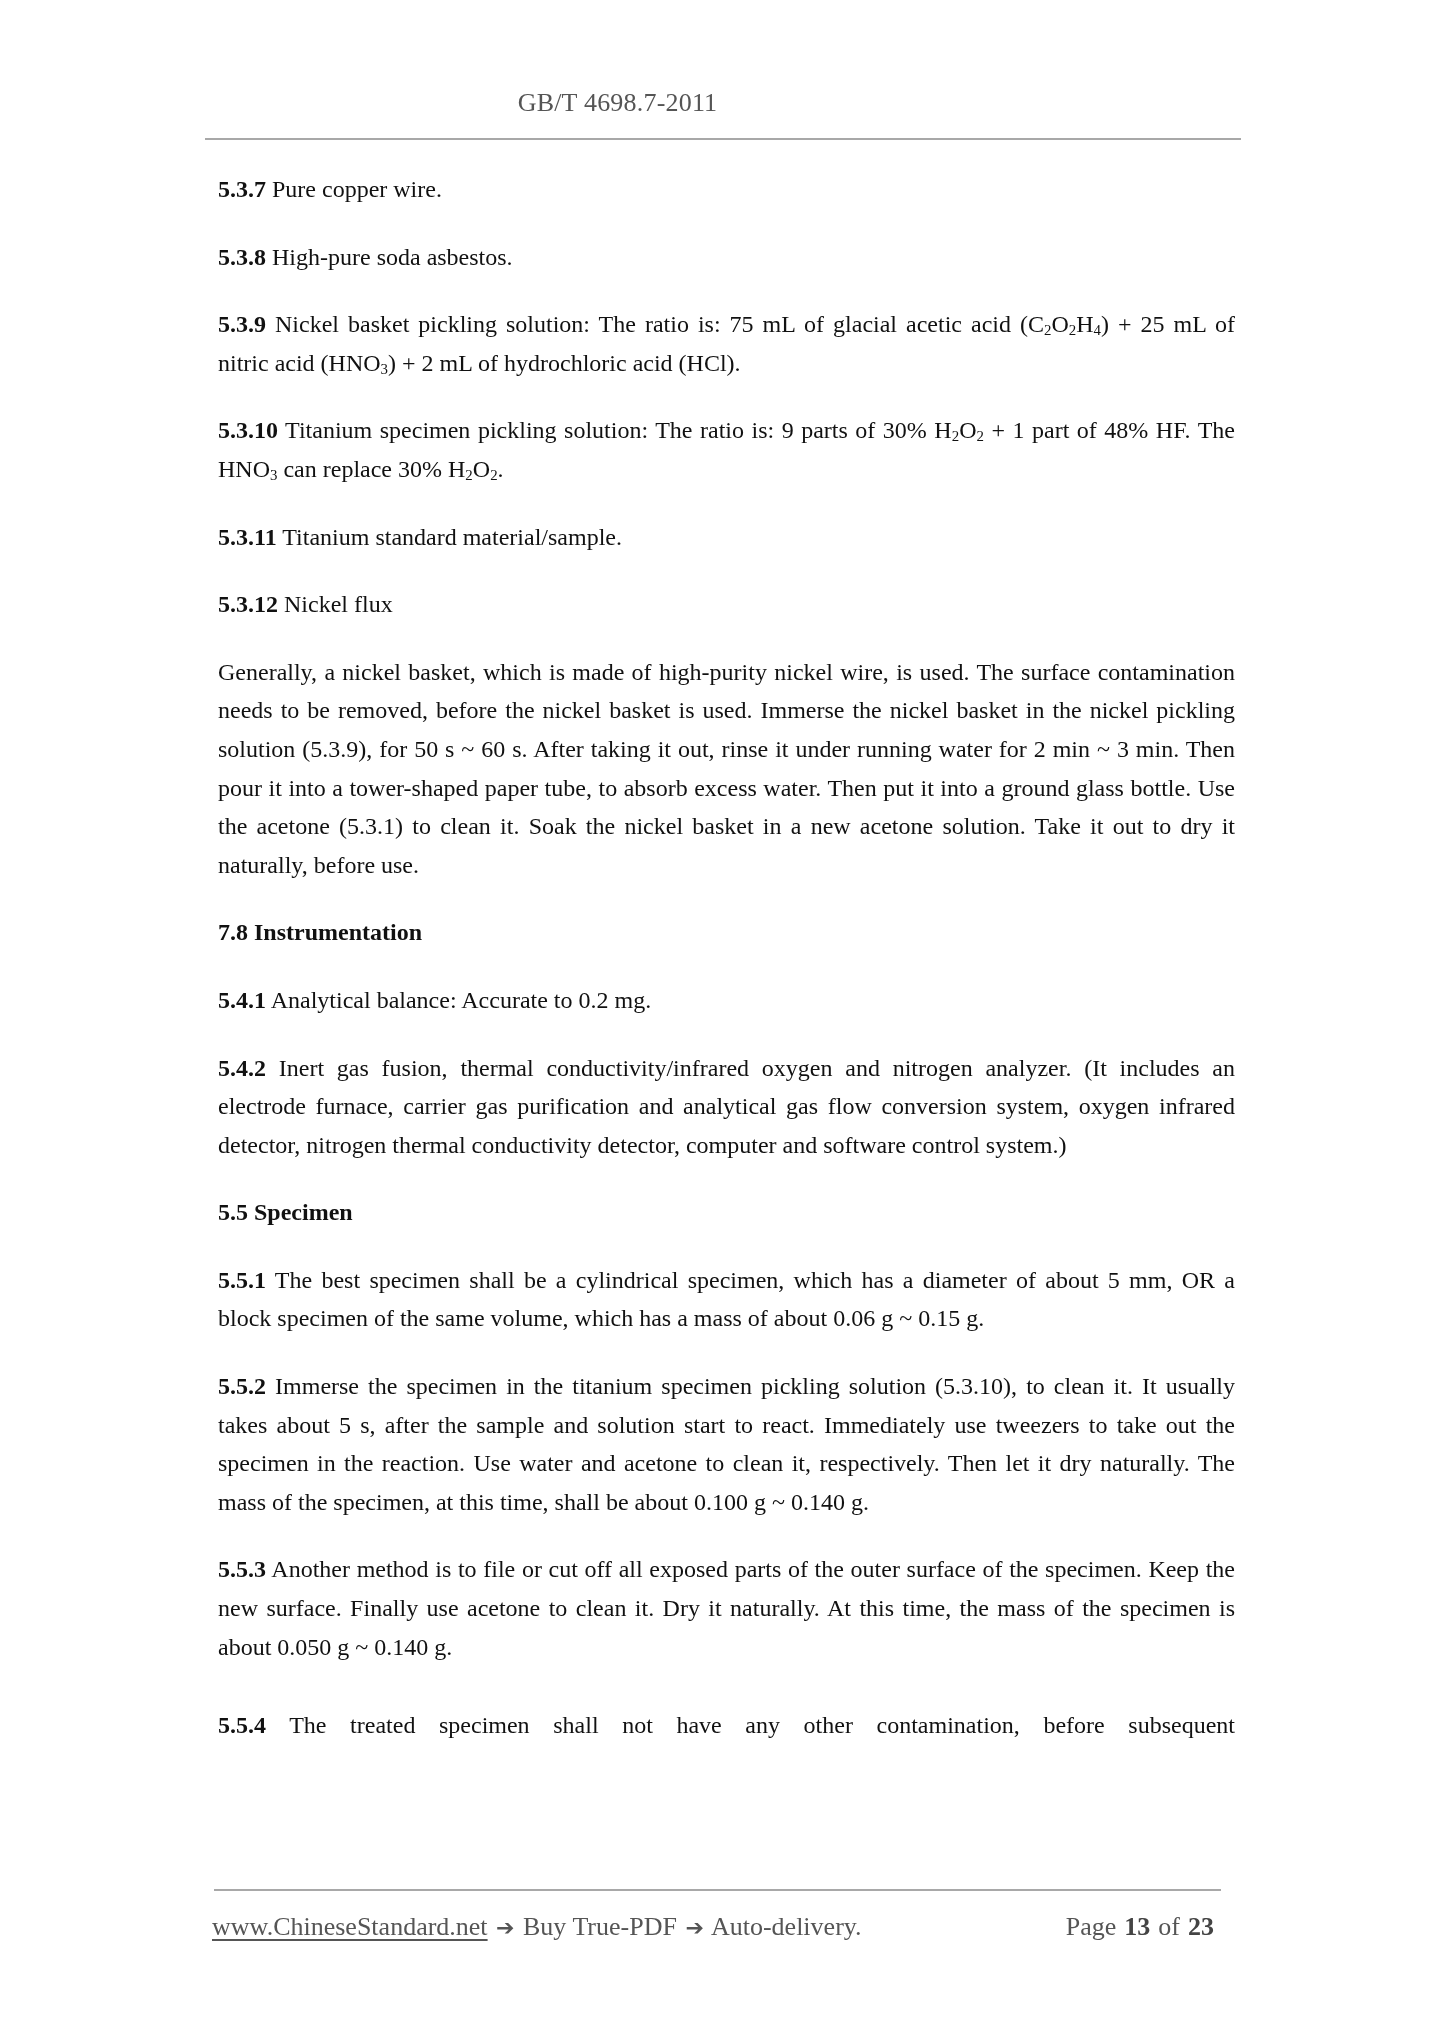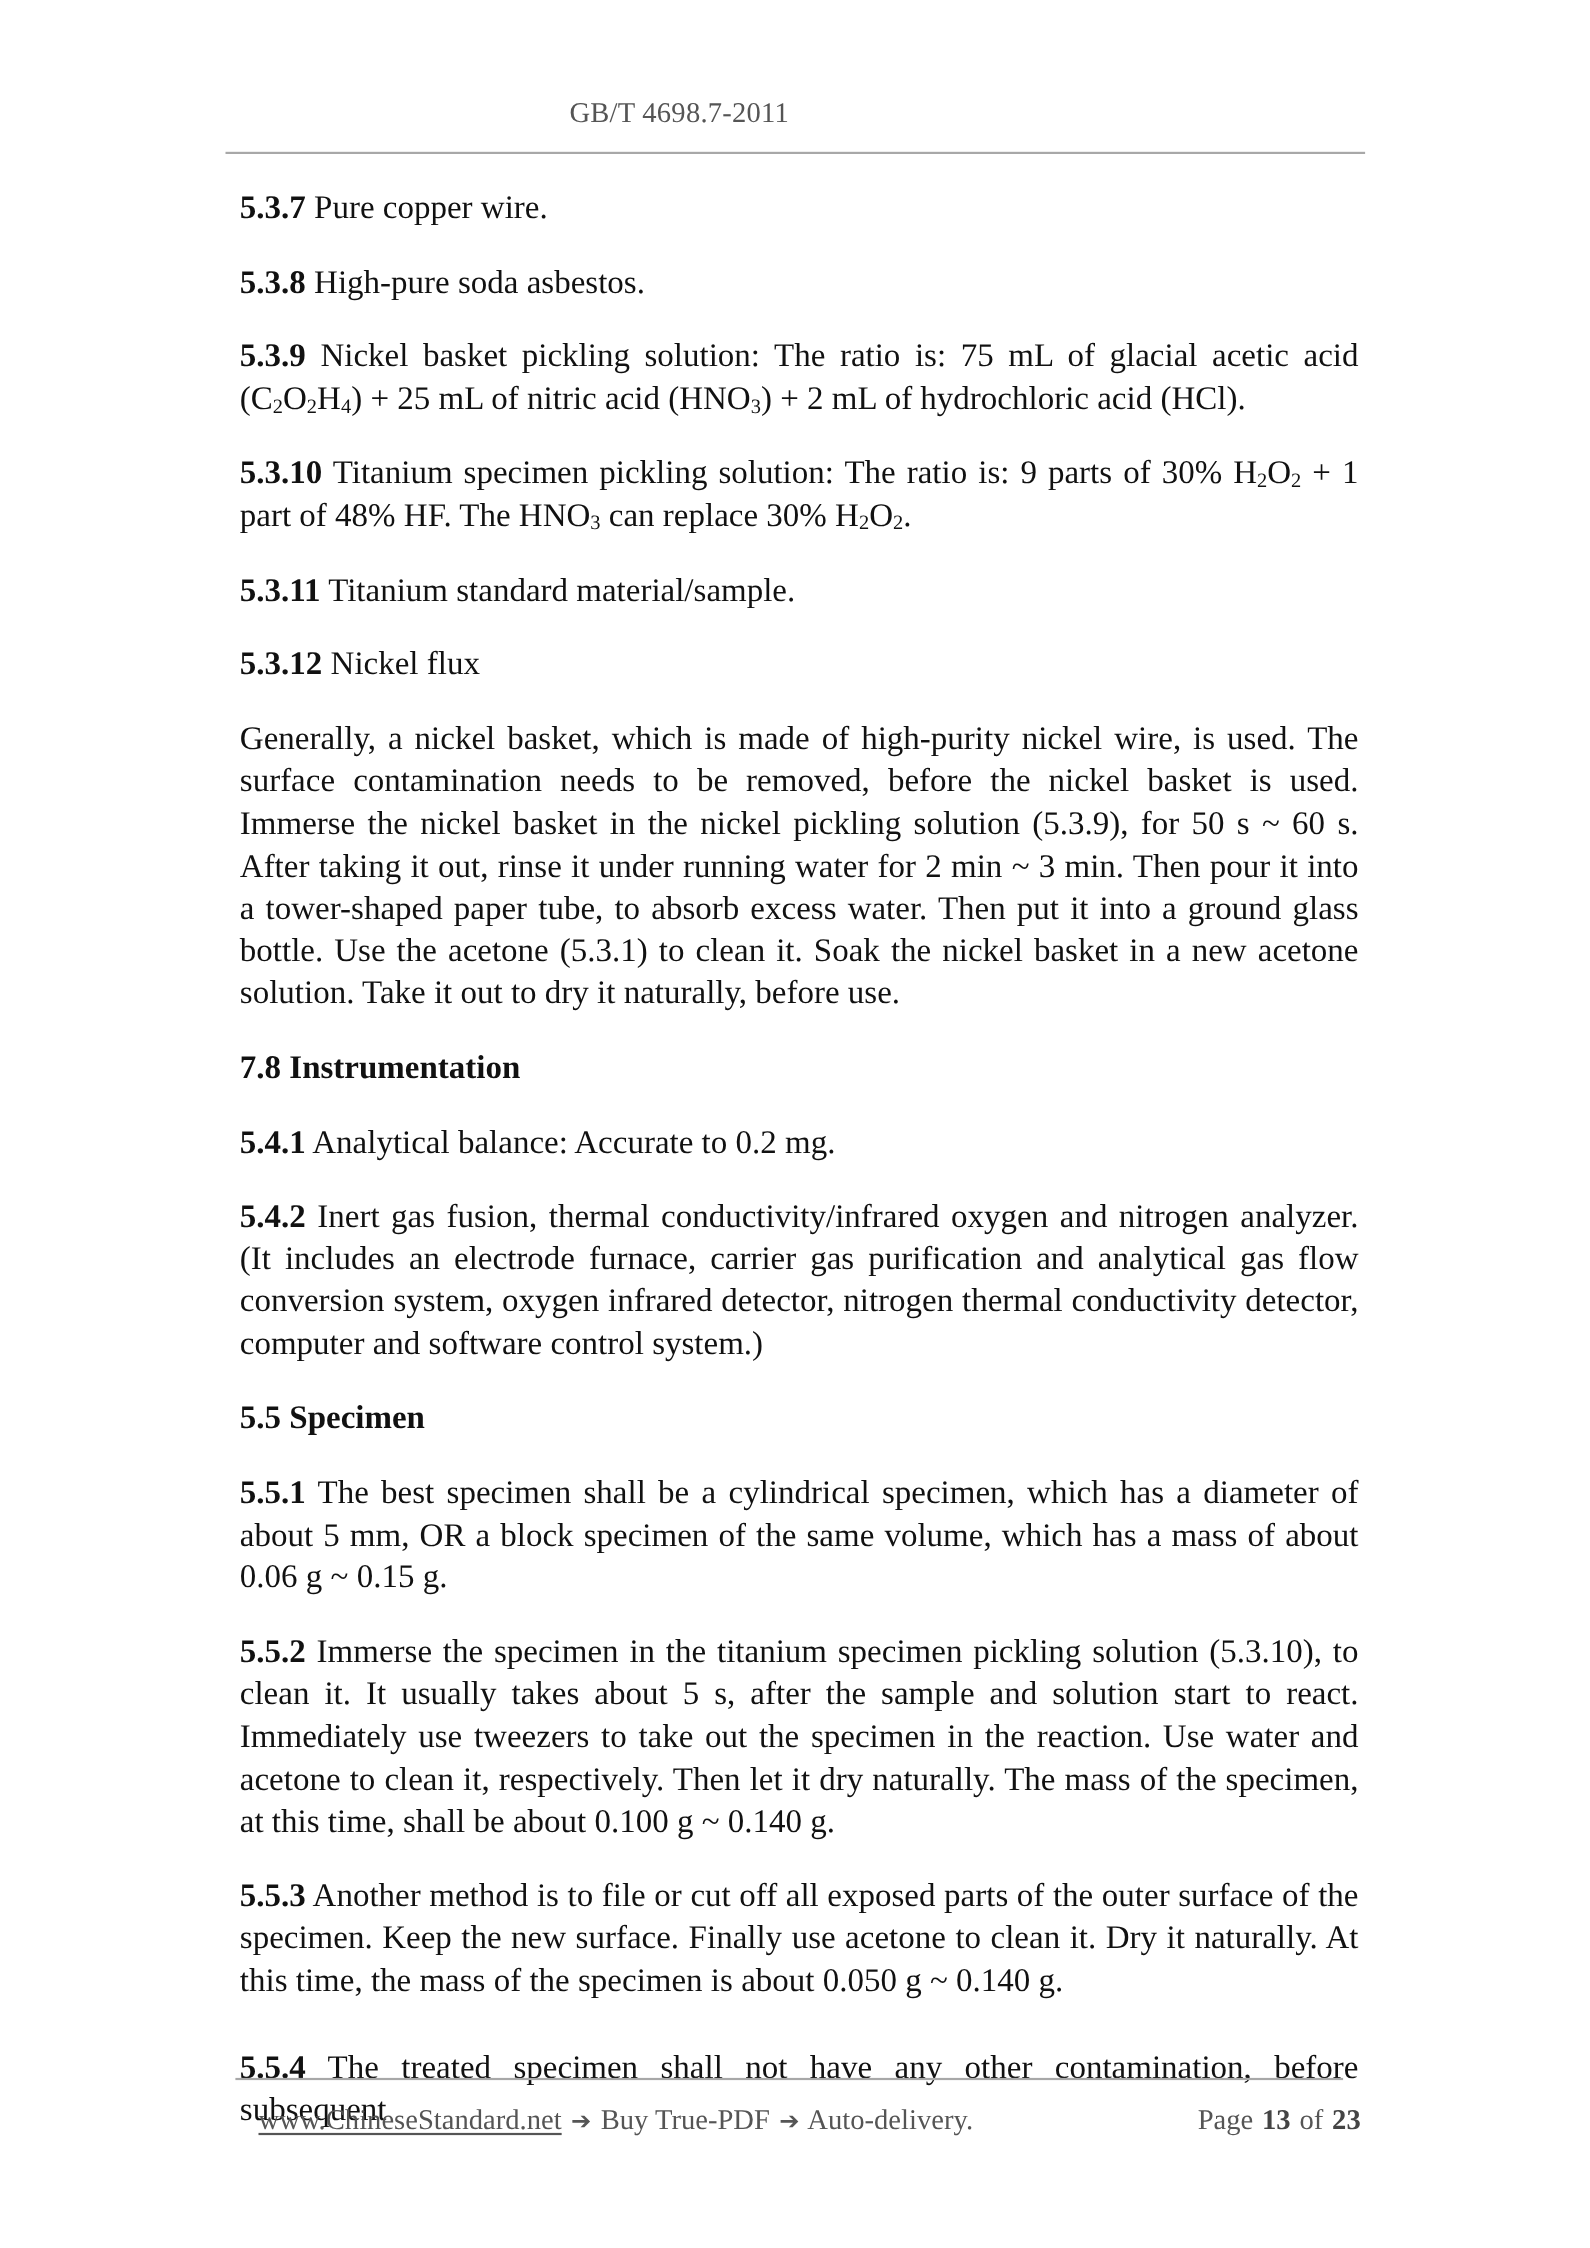--- a/index.html
+++ b/index.html
@@ -31,21 +31,21 @@
     left: 205px;
     width: 1036px;
     height: 0;
     border-top: 2px solid #a8a8a8;
   }
   .content {
     position: absolute;
     top: 170px;
     left: 218px;
     width: 1017px;
-    font-size: 30px;
+    font-size: 24px;
     line-height: 38.6px;
   }
   .para {
     margin: 0 0 29px 0;
     text-align: justify;
   }
   .para .num {
     font-weight: bold;
   }
   .para.heading {
@@ -65,21 +65,21 @@
     position: absolute;
     top: 1889px;
     left: 214px;
     width: 1007px;
     height: 0;
     border-top: 2px solid #a8a8a8;
   }
   .page-footer {
     position: absolute;
     top: 1912px;
-    left: 235px;
+    left: 212px;
     width: 1002px;
     font-size: 26px;
     color: #555555;
     display: flex;
     justify-content: space-between;
     align-items: flex-start;
     gap: 44px;
   }
   .footer-link {
     color: #555555;

